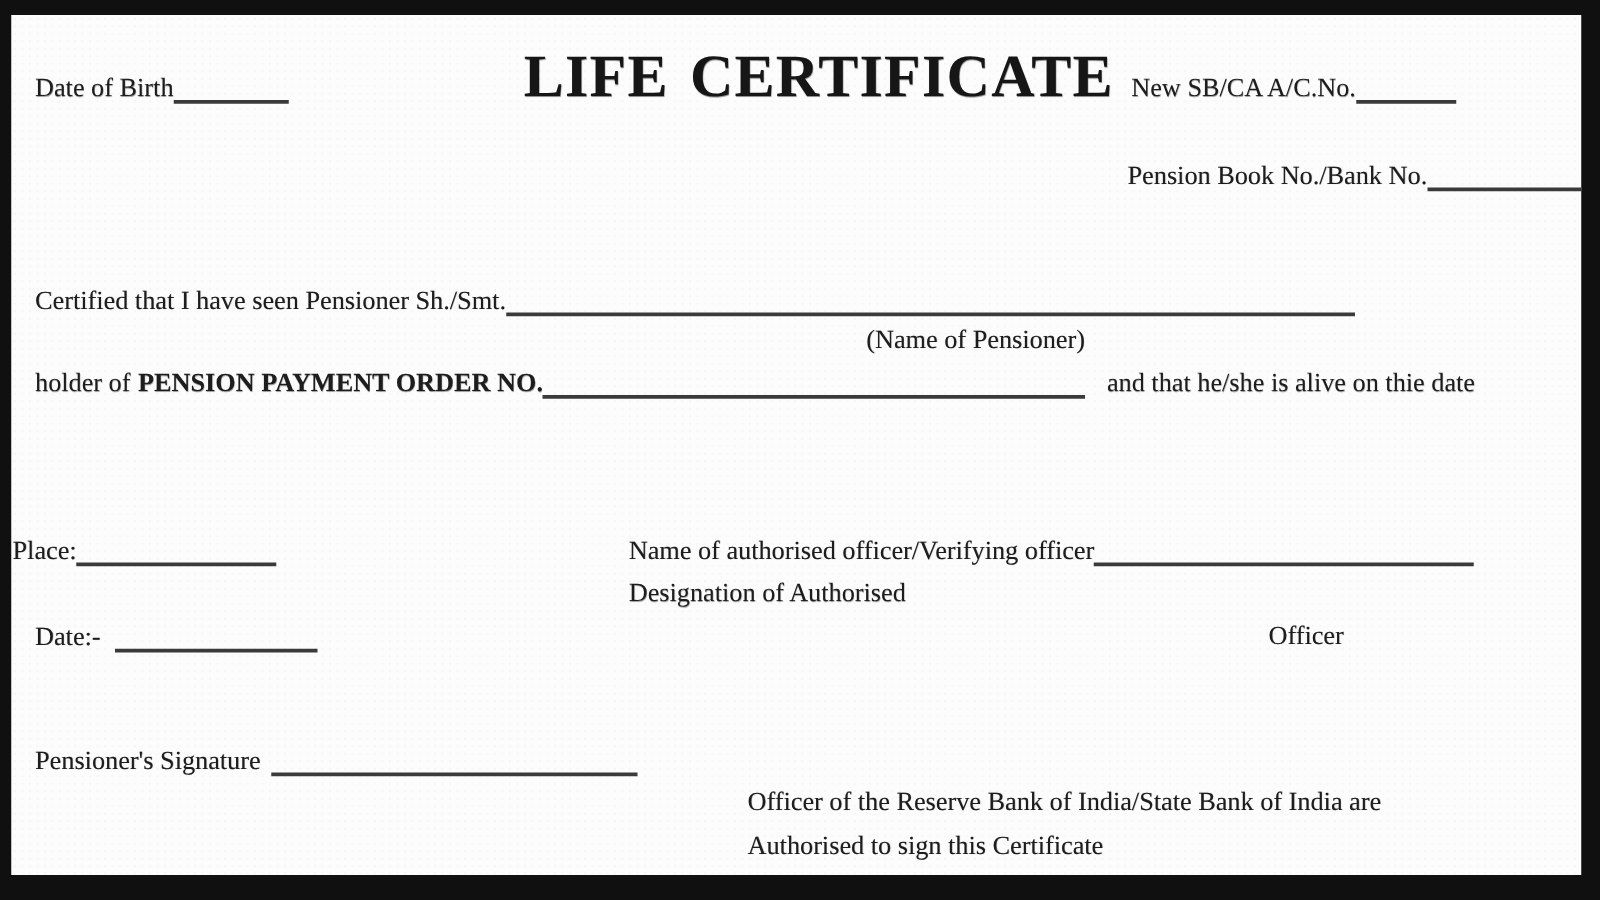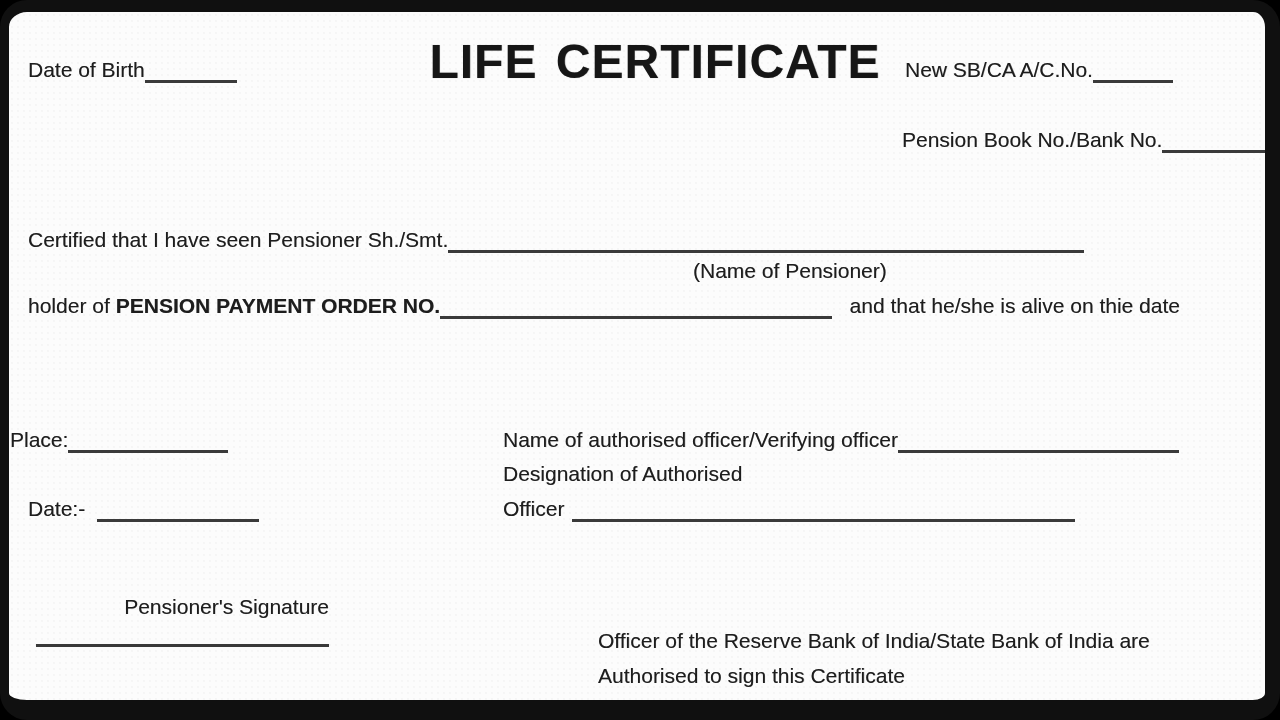--- a/index.html
+++ b/index.html
@@ -6,24 +6,23 @@
   .page{
     position:relative;
     width:1280px;height:720px;
     box-sizing:border-box;
     background:#fcfcfc;
     background-image:radial-gradient(rgba(60,60,60,0.03) 1px, transparent 1px);
     background-size:6px 6px;
     border-style:solid;
     border-color:#101010;
     border-width:12px 15px 20px 9px;
-    font-family:Liberation Sans, sans-serif;
+    font-family:Liberation Serif, serif;
     color:#1d1d1d;
     overflow:hidden;
-    border-radius:27px;
   }
   .abs{position:absolute;}
   .row{display:flex;align-items:flex-end;}
   .t{
     font-size:21px;line-height:26px;white-space:nowrap;
     text-shadow:0.3px 0.3px 0.6px rgba(40,40,40,0.45);
   }
   .bl{ 
     display:inline-block;height:24px;
     border-bottom:3px solid #3a3a3a;
@@ -84,27 +83,27 @@
       <span class="bl grow"></span>
   </div>
 
   <div class="abs t" style="left:494px;top:449px;">Designation of Authorised</div>
 
   <div class="abs row" style="left:19px;top:483px;">
     <span class="t">Date:-</span>
       <span class="bl" style="width:162px;margin-left:12px;"></span>
   </div>
 
-  <div class="abs row" style="left:494px;top:483px;width:572px;">
+  <div class="abs row" style="left:494px;top:483px;width:572px;flex-direction:column;">
     <span class="t">Officer</span>
       <span class="bl grow" style="margin-left:8px;"></span>
   </div>
 
 
-  <div class="abs row" style="left:19px;top:582px;flex-direction:column;">
+  <div class="abs row" style="left:19px;top:582px;">
     <span class="t">Pensioner's Signature</span>
       <span class="bl" style="width:293px;margin-left:8px;"></span>
   </div>
 
   <div class="abs t" style="left:589px;top:616px;">Officer of the Reserve Bank of India/State Bank of India are</div>
   <div class="abs t" style="left:589px;top:651px;">Authorised to sign this Certificate</div>
 
 </div>
 
 </body></html>

